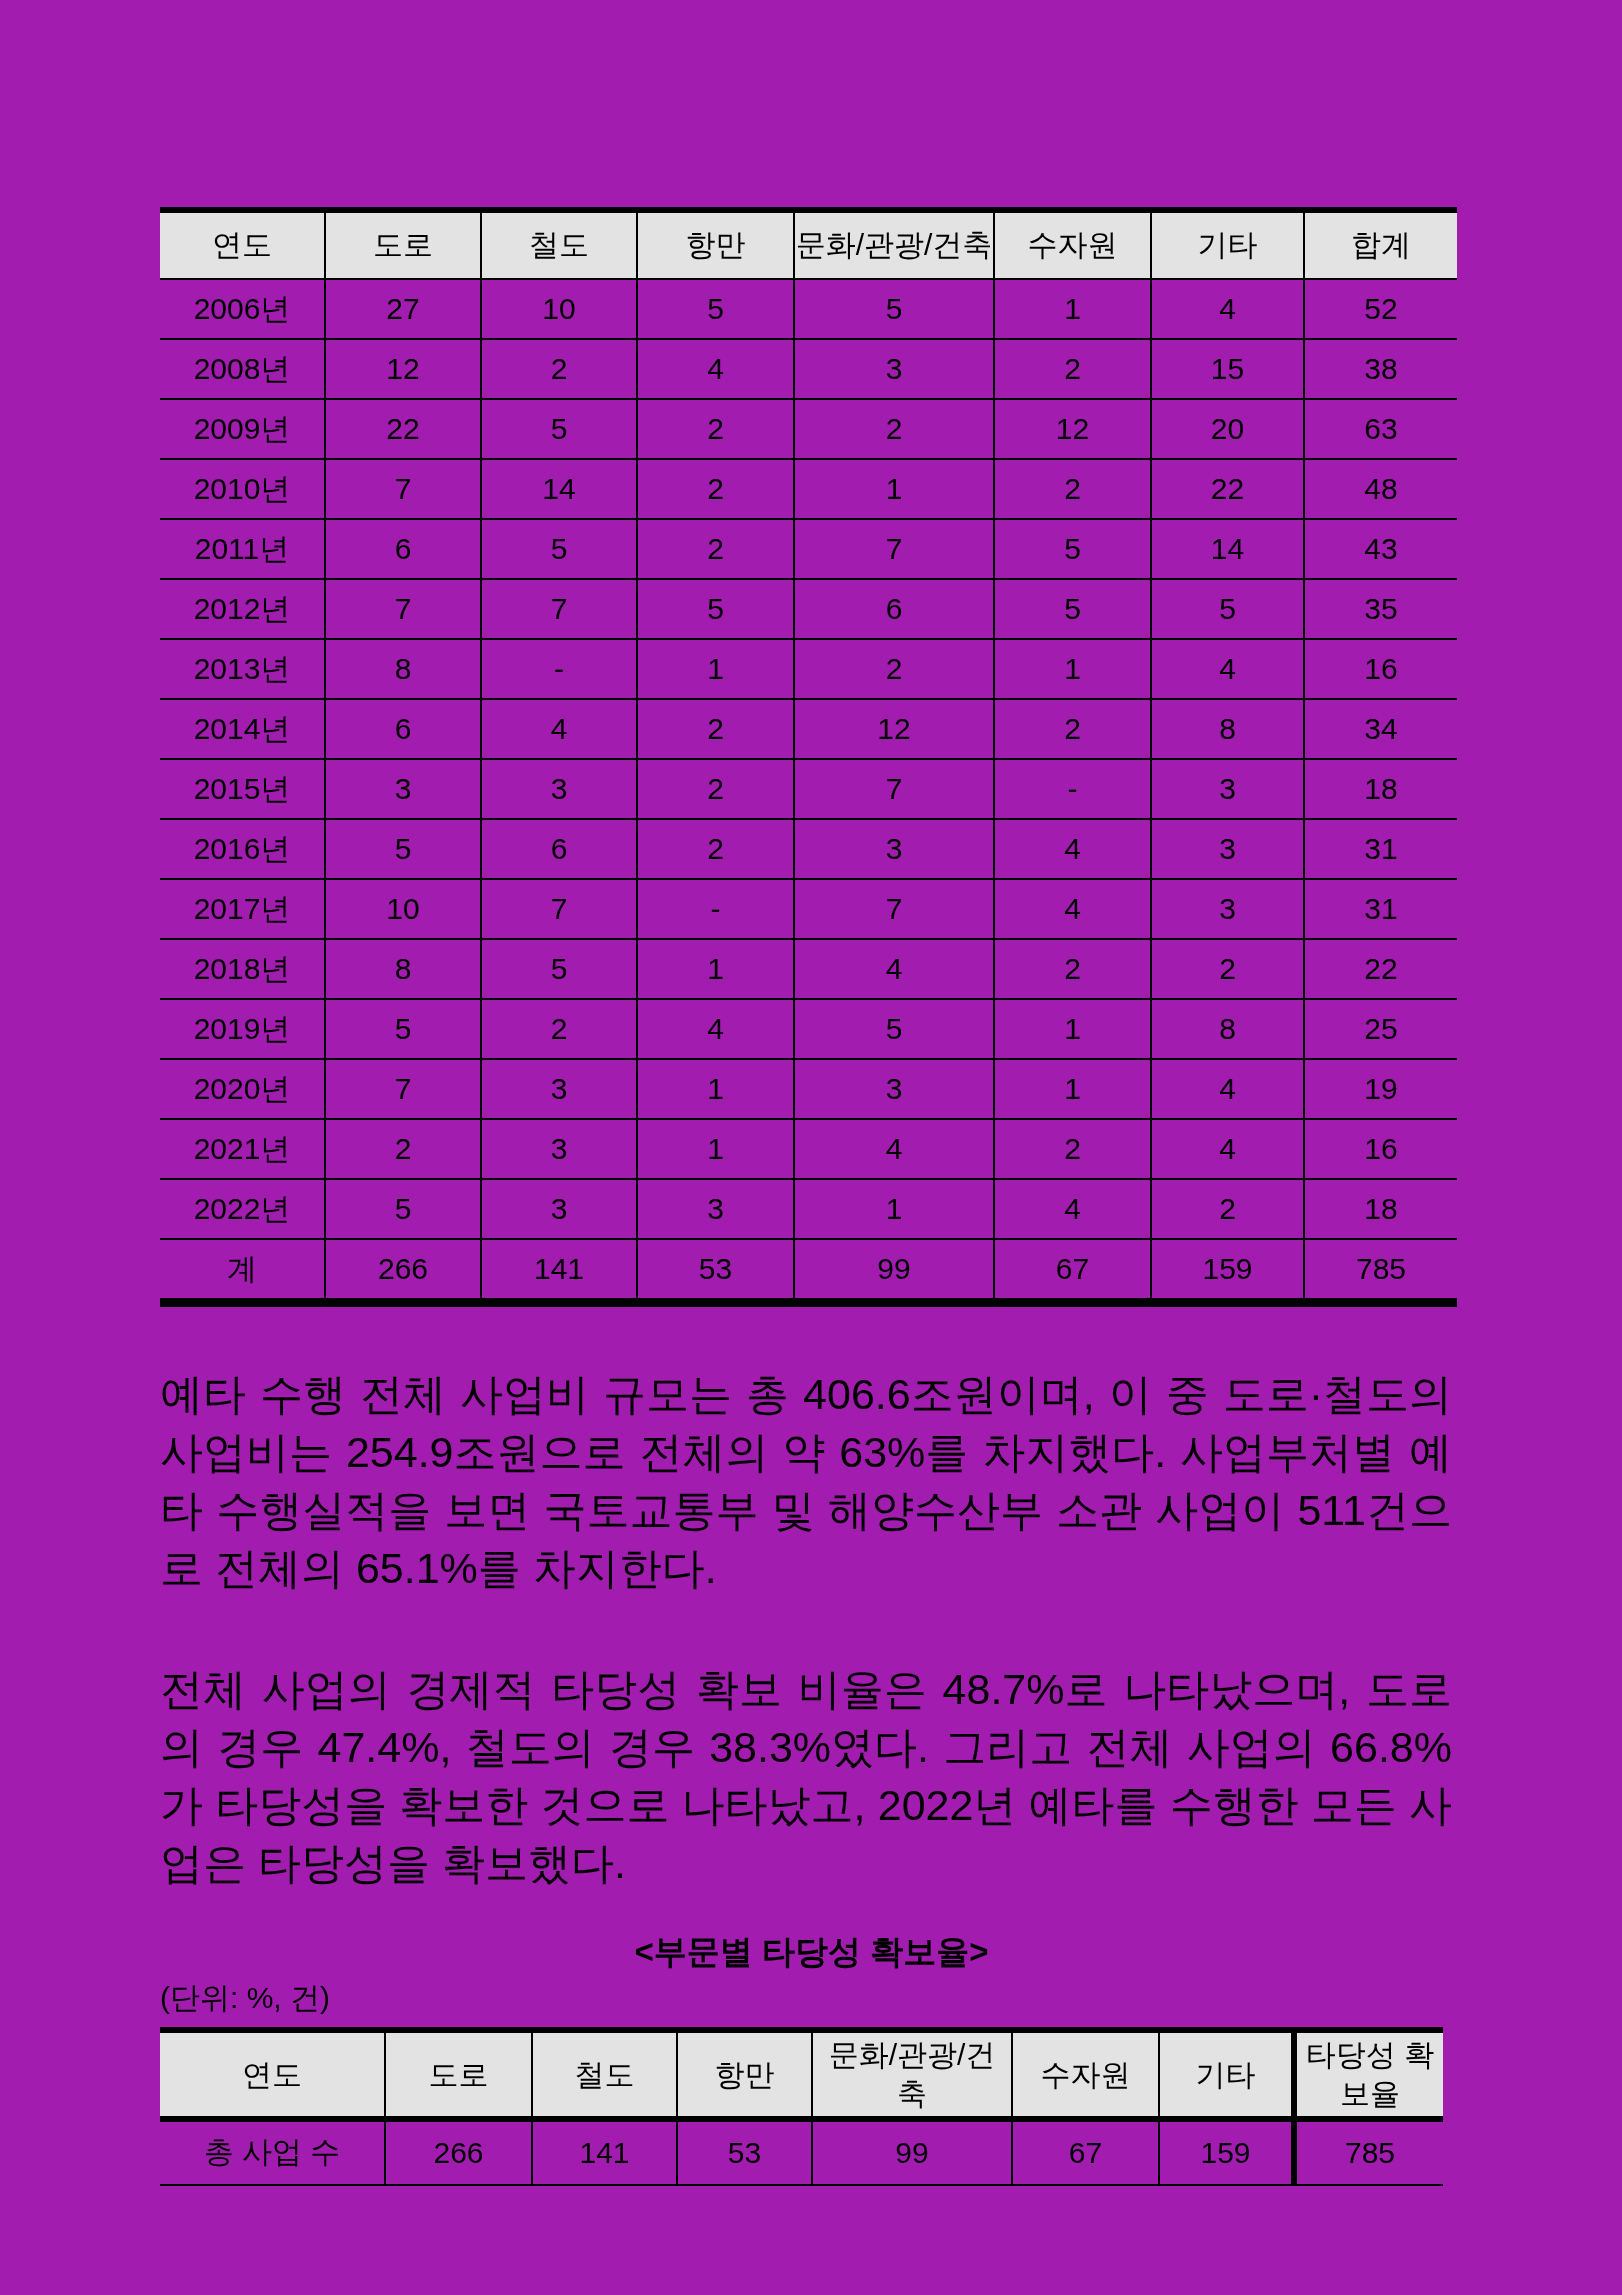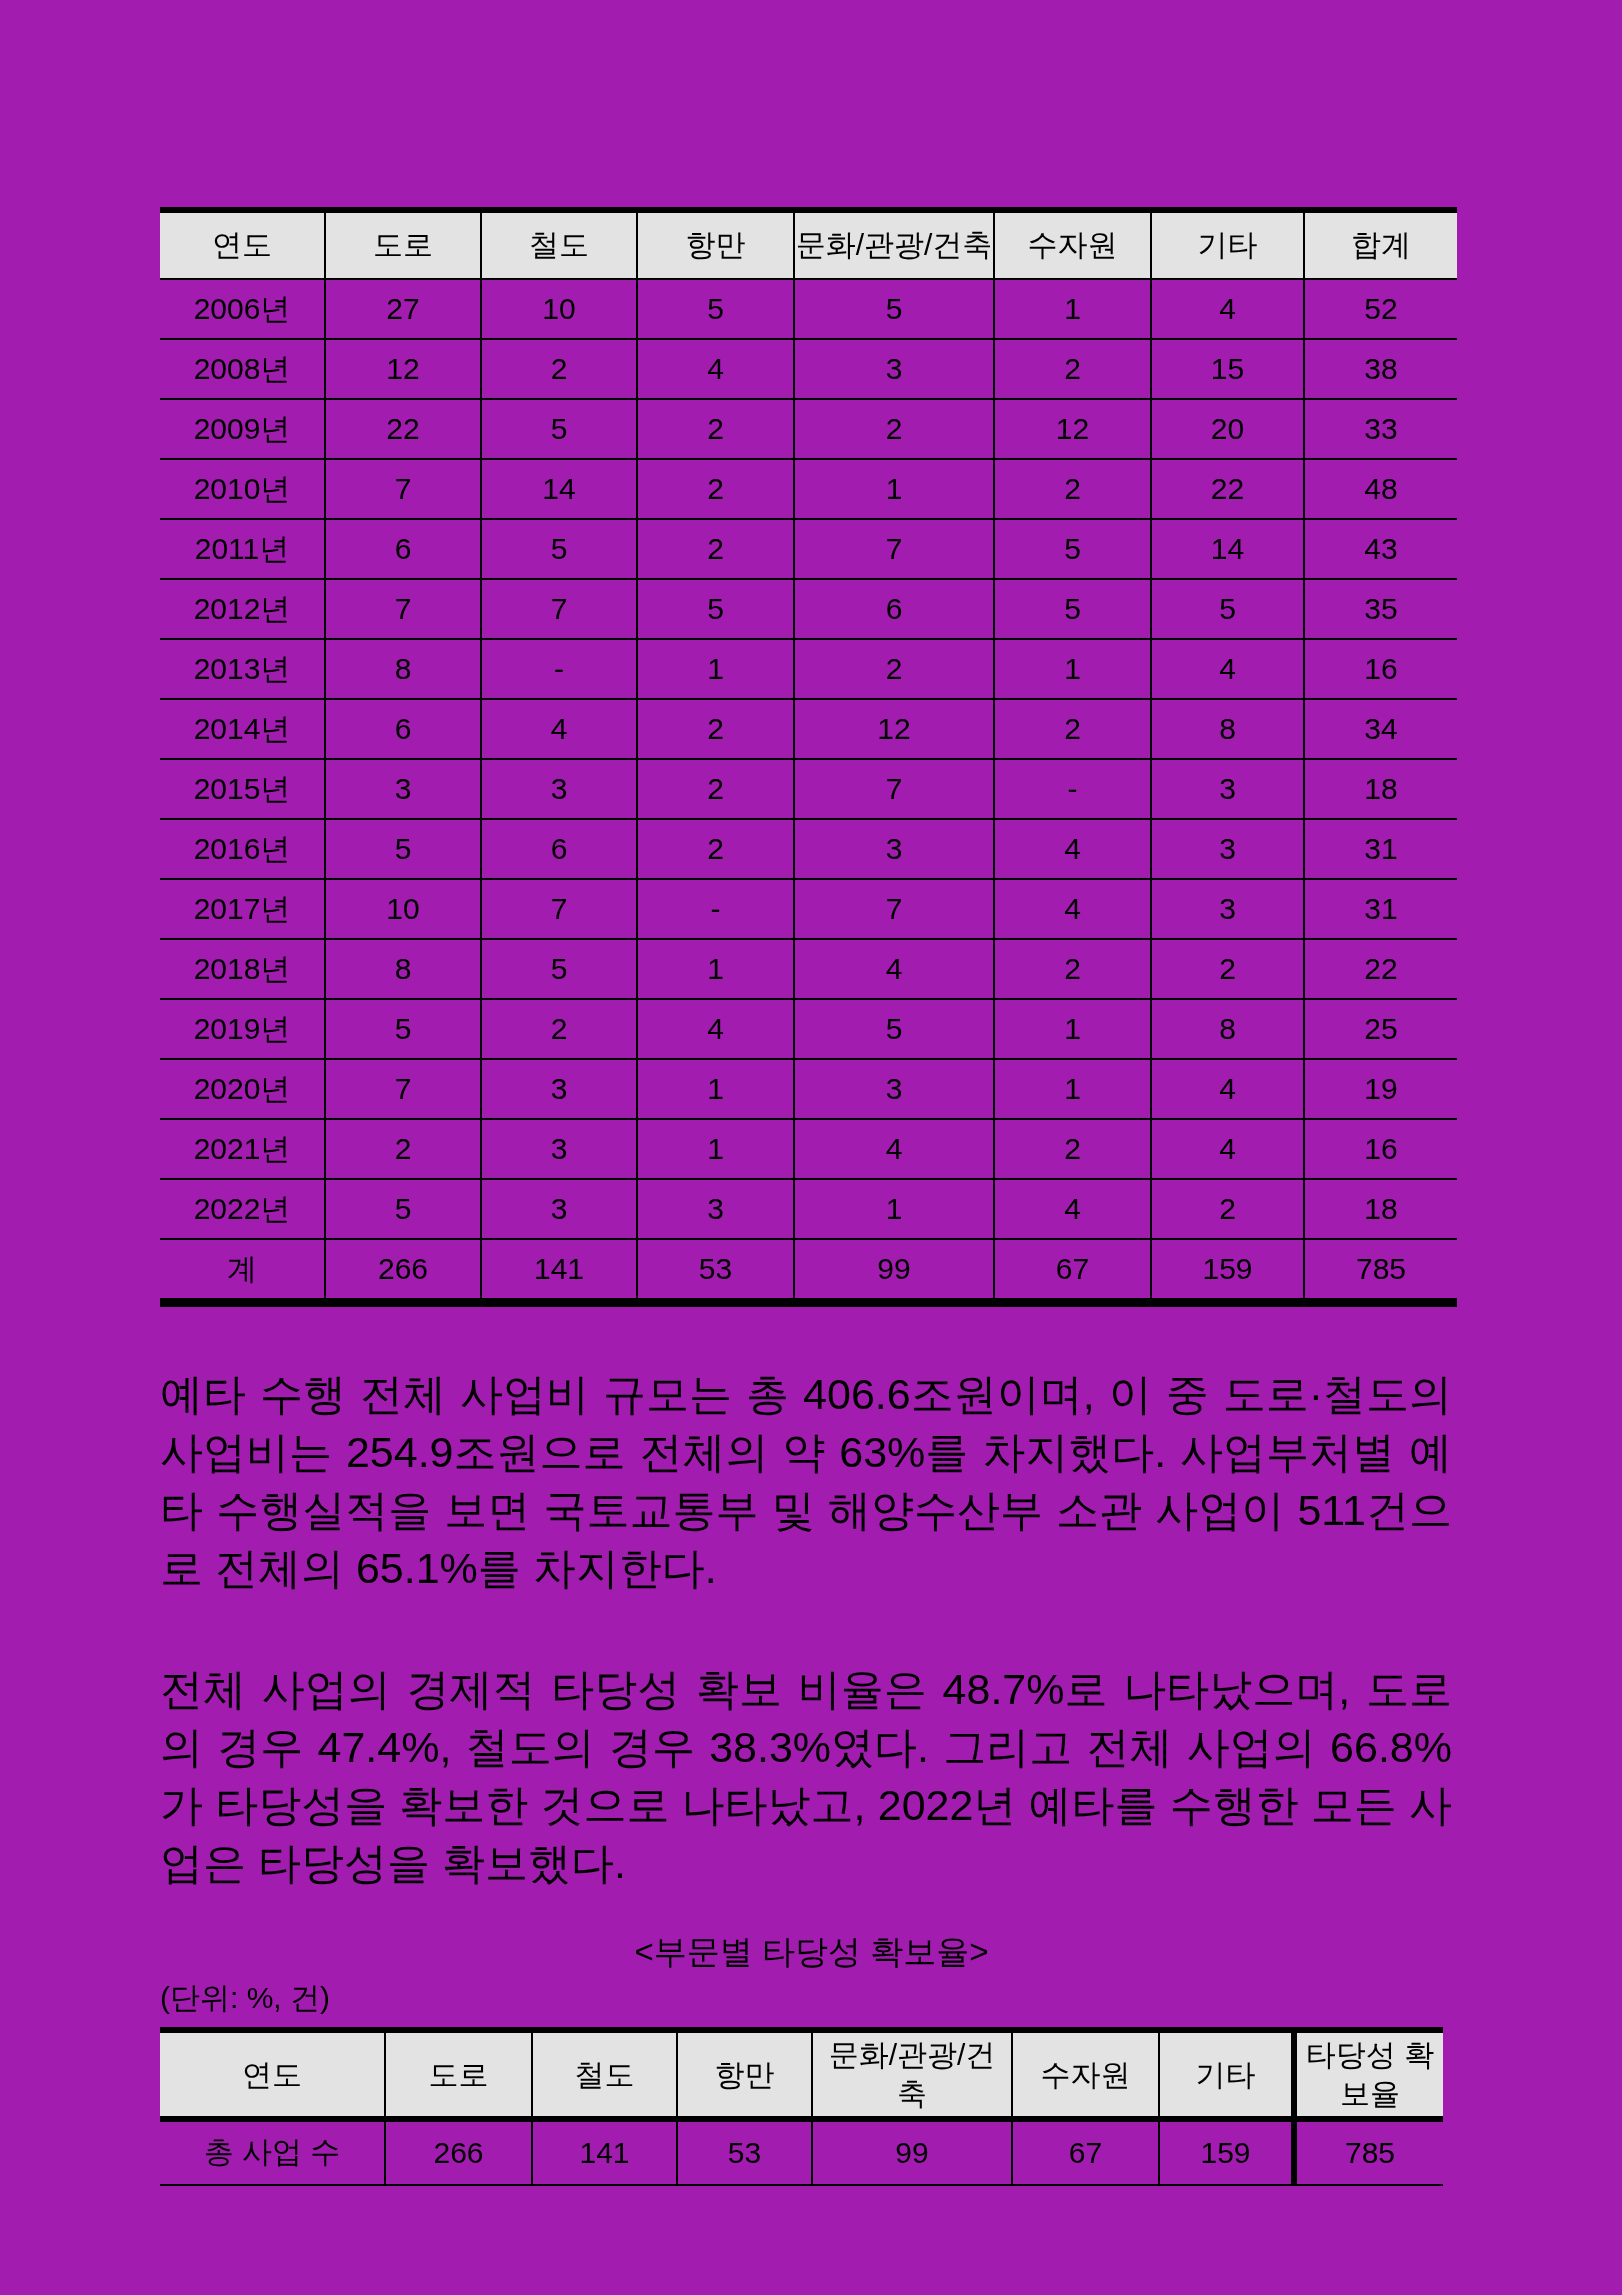--- a/index.html
+++ b/index.html
@@ -59,21 +59,21 @@
     text-align: justify;
     margin: 0;
   }
   .p1 { margin-top: 58px; }
   .p2 { margin-top: 63px; }
   
   .t2-title {
     margin: 39px 0 0 0;
     text-align: center;
     font-size: 33px;
-    font-weight: normal;
+    font-weight: bold;
     line-height: 41px;
   }
   .unit-note {
     text-align: left;
     font-size: 30px;
     line-height: 30px;
     margin: 10.5px 3.3px 14.4px 0;
   }
   
   .t2 {
@@ -145,21 +145,21 @@
           <td>38</td>
         </tr>
         <tr>
           <td>2009년</td>
           <td>22</td>
           <td>5</td>
           <td>2</td>
           <td>2</td>
           <td>12</td>
           <td>20</td>
-          <td>33</td>
+          <td>63</td>
         </tr>
         <tr>
           <td>2010년</td>
           <td>7</td>
           <td>14</td>
           <td>2</td>
           <td>1</td>
           <td>2</td>
           <td>22</td>
           <td>48</td>

